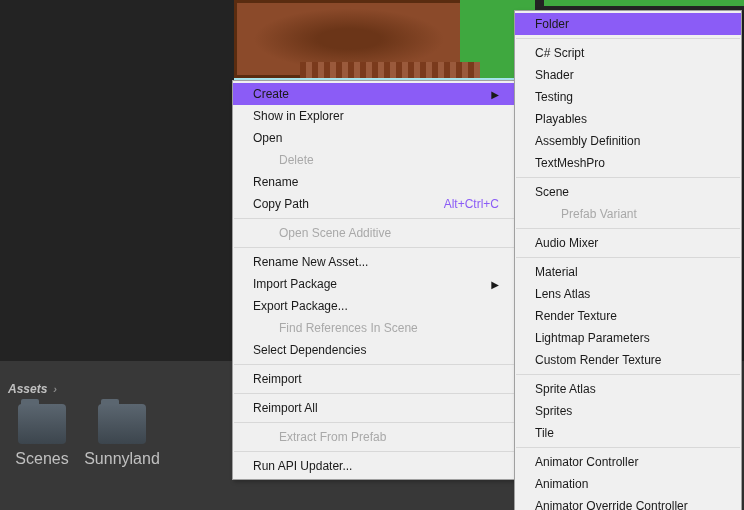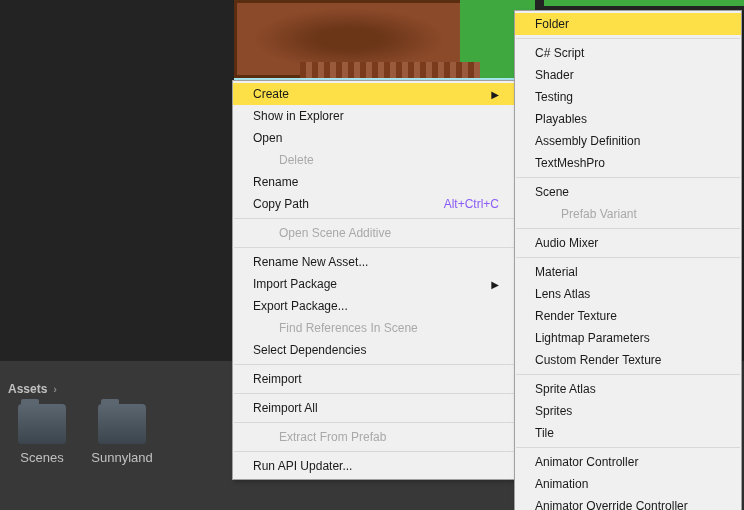--- a/index.html
+++ b/index.html
@@ -9,33 +9,33 @@
     .scene-area { position: absolute; top: 0; left: 0; right: 0; height: 360px; background: #232323; }
     .scene-pixels { position: absolute; top: 0; left: 234px; width: 300px; height: 80px; background: linear-gradient(#8dd3e8, #a8e8f0); overflow: hidden; }
     .scene-terrain { position: absolute; top: 0; left: 234px; width: 230px; height: 78px; 
       background: radial-gradient(#6b3518 20%, #8b4a2a 60%) ; border: 3px solid #5a2c10; }
     .scene-grass { position: absolute; top: 0; left: 460px; width: 75px; height: 78px; background: #3fa83f; }
     .scene-rocks { position: absolute; top: 62px; left: 300px; width: 180px; height: 16px; background: repeating-linear-gradient(90deg,#7a3a1c 0 6px,#9a5a3c 6px 12px); }
     .scene-top-right { position: absolute; top: 0; right: 0; width: 200px; height: 6px; background: #3fa83f; }
 
     
     .assets-panel { position: absolute; top: 360px; left: 0; right: 0; bottom: 0; background: #383838; border-top: 1px solid #232323; }
-    .assets-header { position: absolute; top: 382px; left: 8px; color: #c0c0c0; font-weight: bold; display: flex; align-items: center; gap: 6px; }
+    .assets-header { position: absolute; top: 382px; left: 8px; color: #c0c0c0; font-weight: bold; display: flex; align-items: center; gap: 6px; font-style: italic; }
     .assets-folders { position: absolute; top: 404px; left: 12px; display: flex; gap: 20px; }
     .folder-item { width: 60px; display: flex; flex-direction: column; align-items: center; gap: 6px; }
     .folder-icon { width: 48px; height: 40px; background: linear-gradient(#5b6670, #3c454d); border-radius: 4px; position: relative; }
     .folder-icon::before { content: ""; position: absolute; top: -5px; left: 3px; width: 18px; height: 6px; background: #5b6670; border-radius: 2px 2px 0 0; }
-    .folder-label { color: #c0c0c0; font-size: 13px; }
+    .folder-label { color: #c0c0c0; font-size: 16px; }
 
     
     .ctx-menu { position: absolute; background: #f0f0f0; border: 1px solid #a0a0a0; box-shadow: 2px 2px 4px rgba(0,0,0,0.25); padding: 2px 0; }
     .ctx-menu-1 { top: 80px; left: 232px; width: 296px; }
     .ctx-item { padding: 4px 28px 4px 20px; color: #1a1a1a; white-space: nowrap; display: flex; justify-content: space-between; align-items: center; }
     .ctx-item.disabled { color: #a9a9a9; padding-left: 46px; }
-    .ctx-item.highlight { background: #fde047; }
+    .ctx-item.highlight { background: #8b5cf6; }
     .ctx-sep { height: 1px; background: #d8d8d8; margin: 3px 1px; }
     .arrow { font-size: 10px; margin-left: auto; padding-left: 20px; }
 
     
     .ctx-menu-2 { top: 10px; left: 514px; width: 228px; }
 
     .shortcut { color: #8b5cf6; font-size: 12px; padding-left: 40px; }
   </style>
 </head>
 <body>

